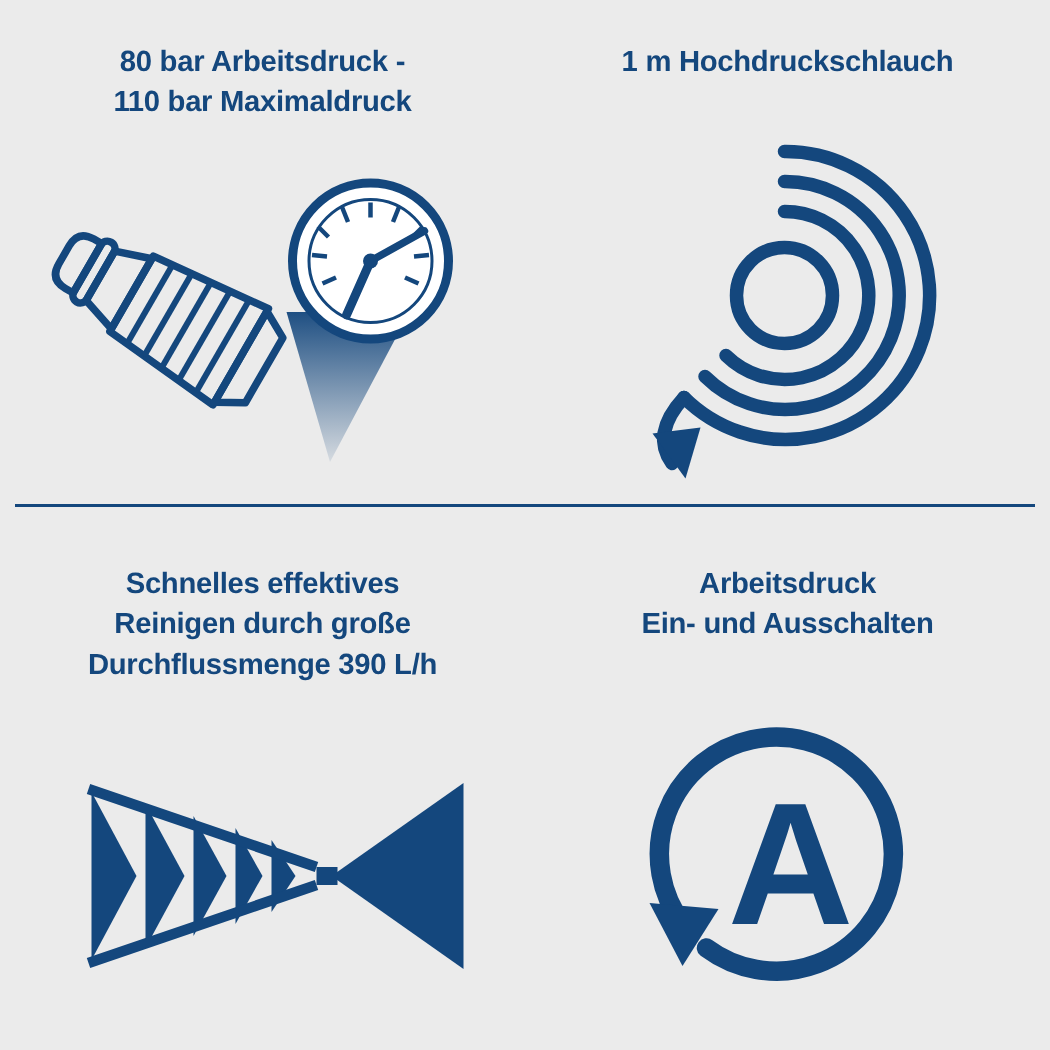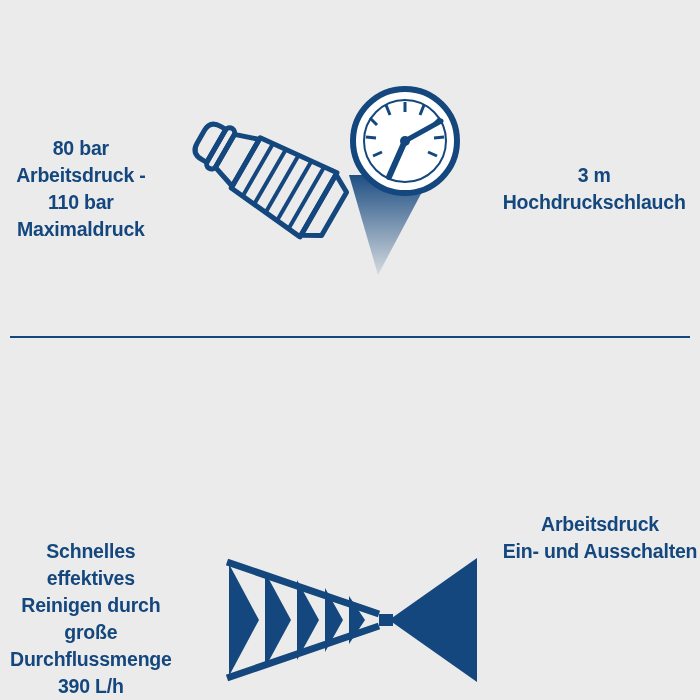--- a/index.html
+++ b/index.html
@@ -23,26 +23,27 @@
   .grid {
     position: absolute;
     inset: 0;
     display: grid;
     grid-template-columns: 1fr 1fr;
     grid-template-rows: 1fr 1fr;
   }
   .cell {
     position: relative;
     display: flex;
+    flex-direction: column;
     align-items: center;
     gap: 11px;
   }
   .cell-tl { padding-top: 28px; }
   .cell-tr { padding-top: 28px; }
-  .cell-bl { padding-top: 26px; align-items: flex-end; }
+  .cell-bl { padding-top: 26px; }
   .cell-br { padding-top: 26px; }
 
   .caption {
     color: #14477d;
     font-weight: bold;
     font-size: 19.5px;
     line-height: 27px;
     text-align: center;
     letter-spacing: -0.2px;
     white-space: pre-line;
@@ -136,21 +137,21 @@
             </g>
             <line x1="232" y1="62" x2="268" y2="42" stroke="#14477d" stroke-width="5" stroke-linecap="round"></line>
             <line x1="232" y1="62" x2="216" y2="98" stroke="#14477d" stroke-width="6" stroke-linecap="round"></line>
             <circle cx="232" cy="62" r="5" fill="#14477d"></circle>
           </g>
         </svg>
       </div>
     </div>
 
     <div class="cell cell-tr">
-      <p class="caption">3 m Hochdruckschlauch</p>
+      <p class="caption">1 m Hochdruckschlauch</p>
       <div class="art">
         <svg width="260" height="230" viewBox="0 0 260 230">
           <g fill="none" stroke="#14477d" stroke-width="9" stroke-linecap="round">
             <circle cx="128" cy="104" r="32"></circle>
             <path d="M128 48 a56 56 0 1 1 -39 96"></path>
             <path d="M128 28 a76 76 0 1 1 -53 130"></path>
             <path d="M128 8 a96 96 0 1 1 -67 164"></path>
           </g>
 
           <path d="M61 172 q-22 24 -8 44" fill="none" stroke="#14477d" stroke-width="9" stroke-linecap="round"></path>

